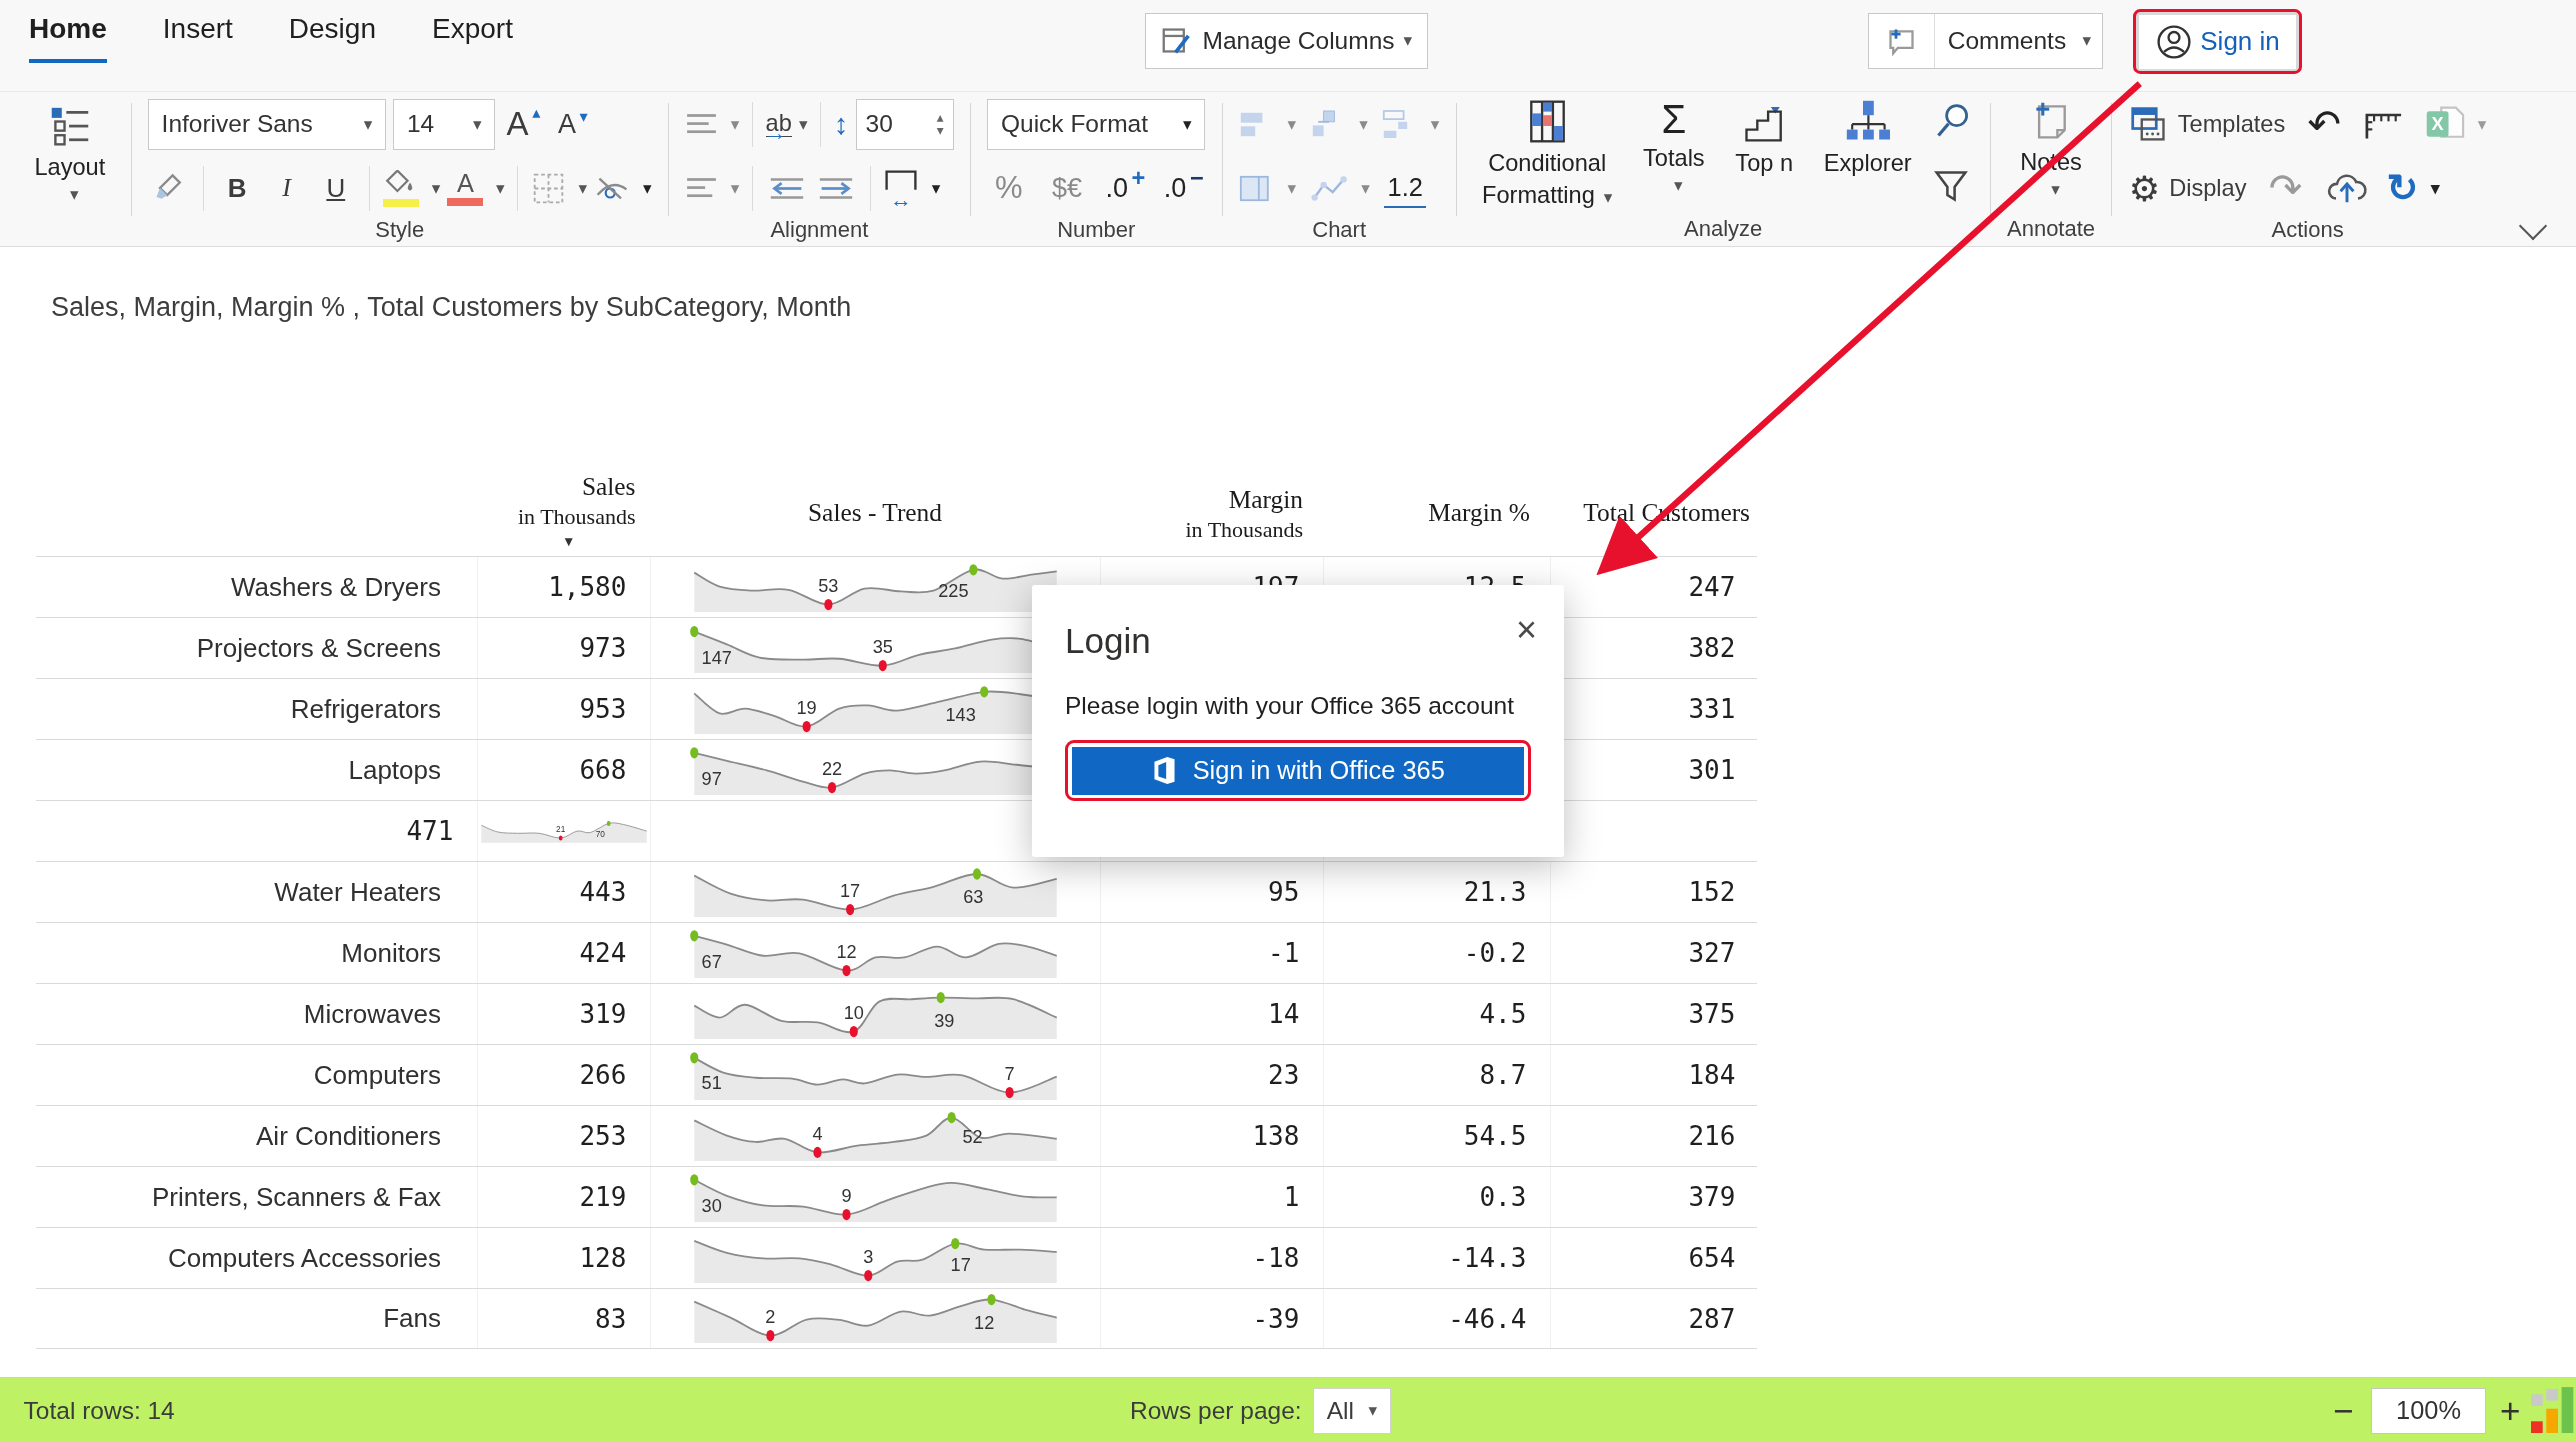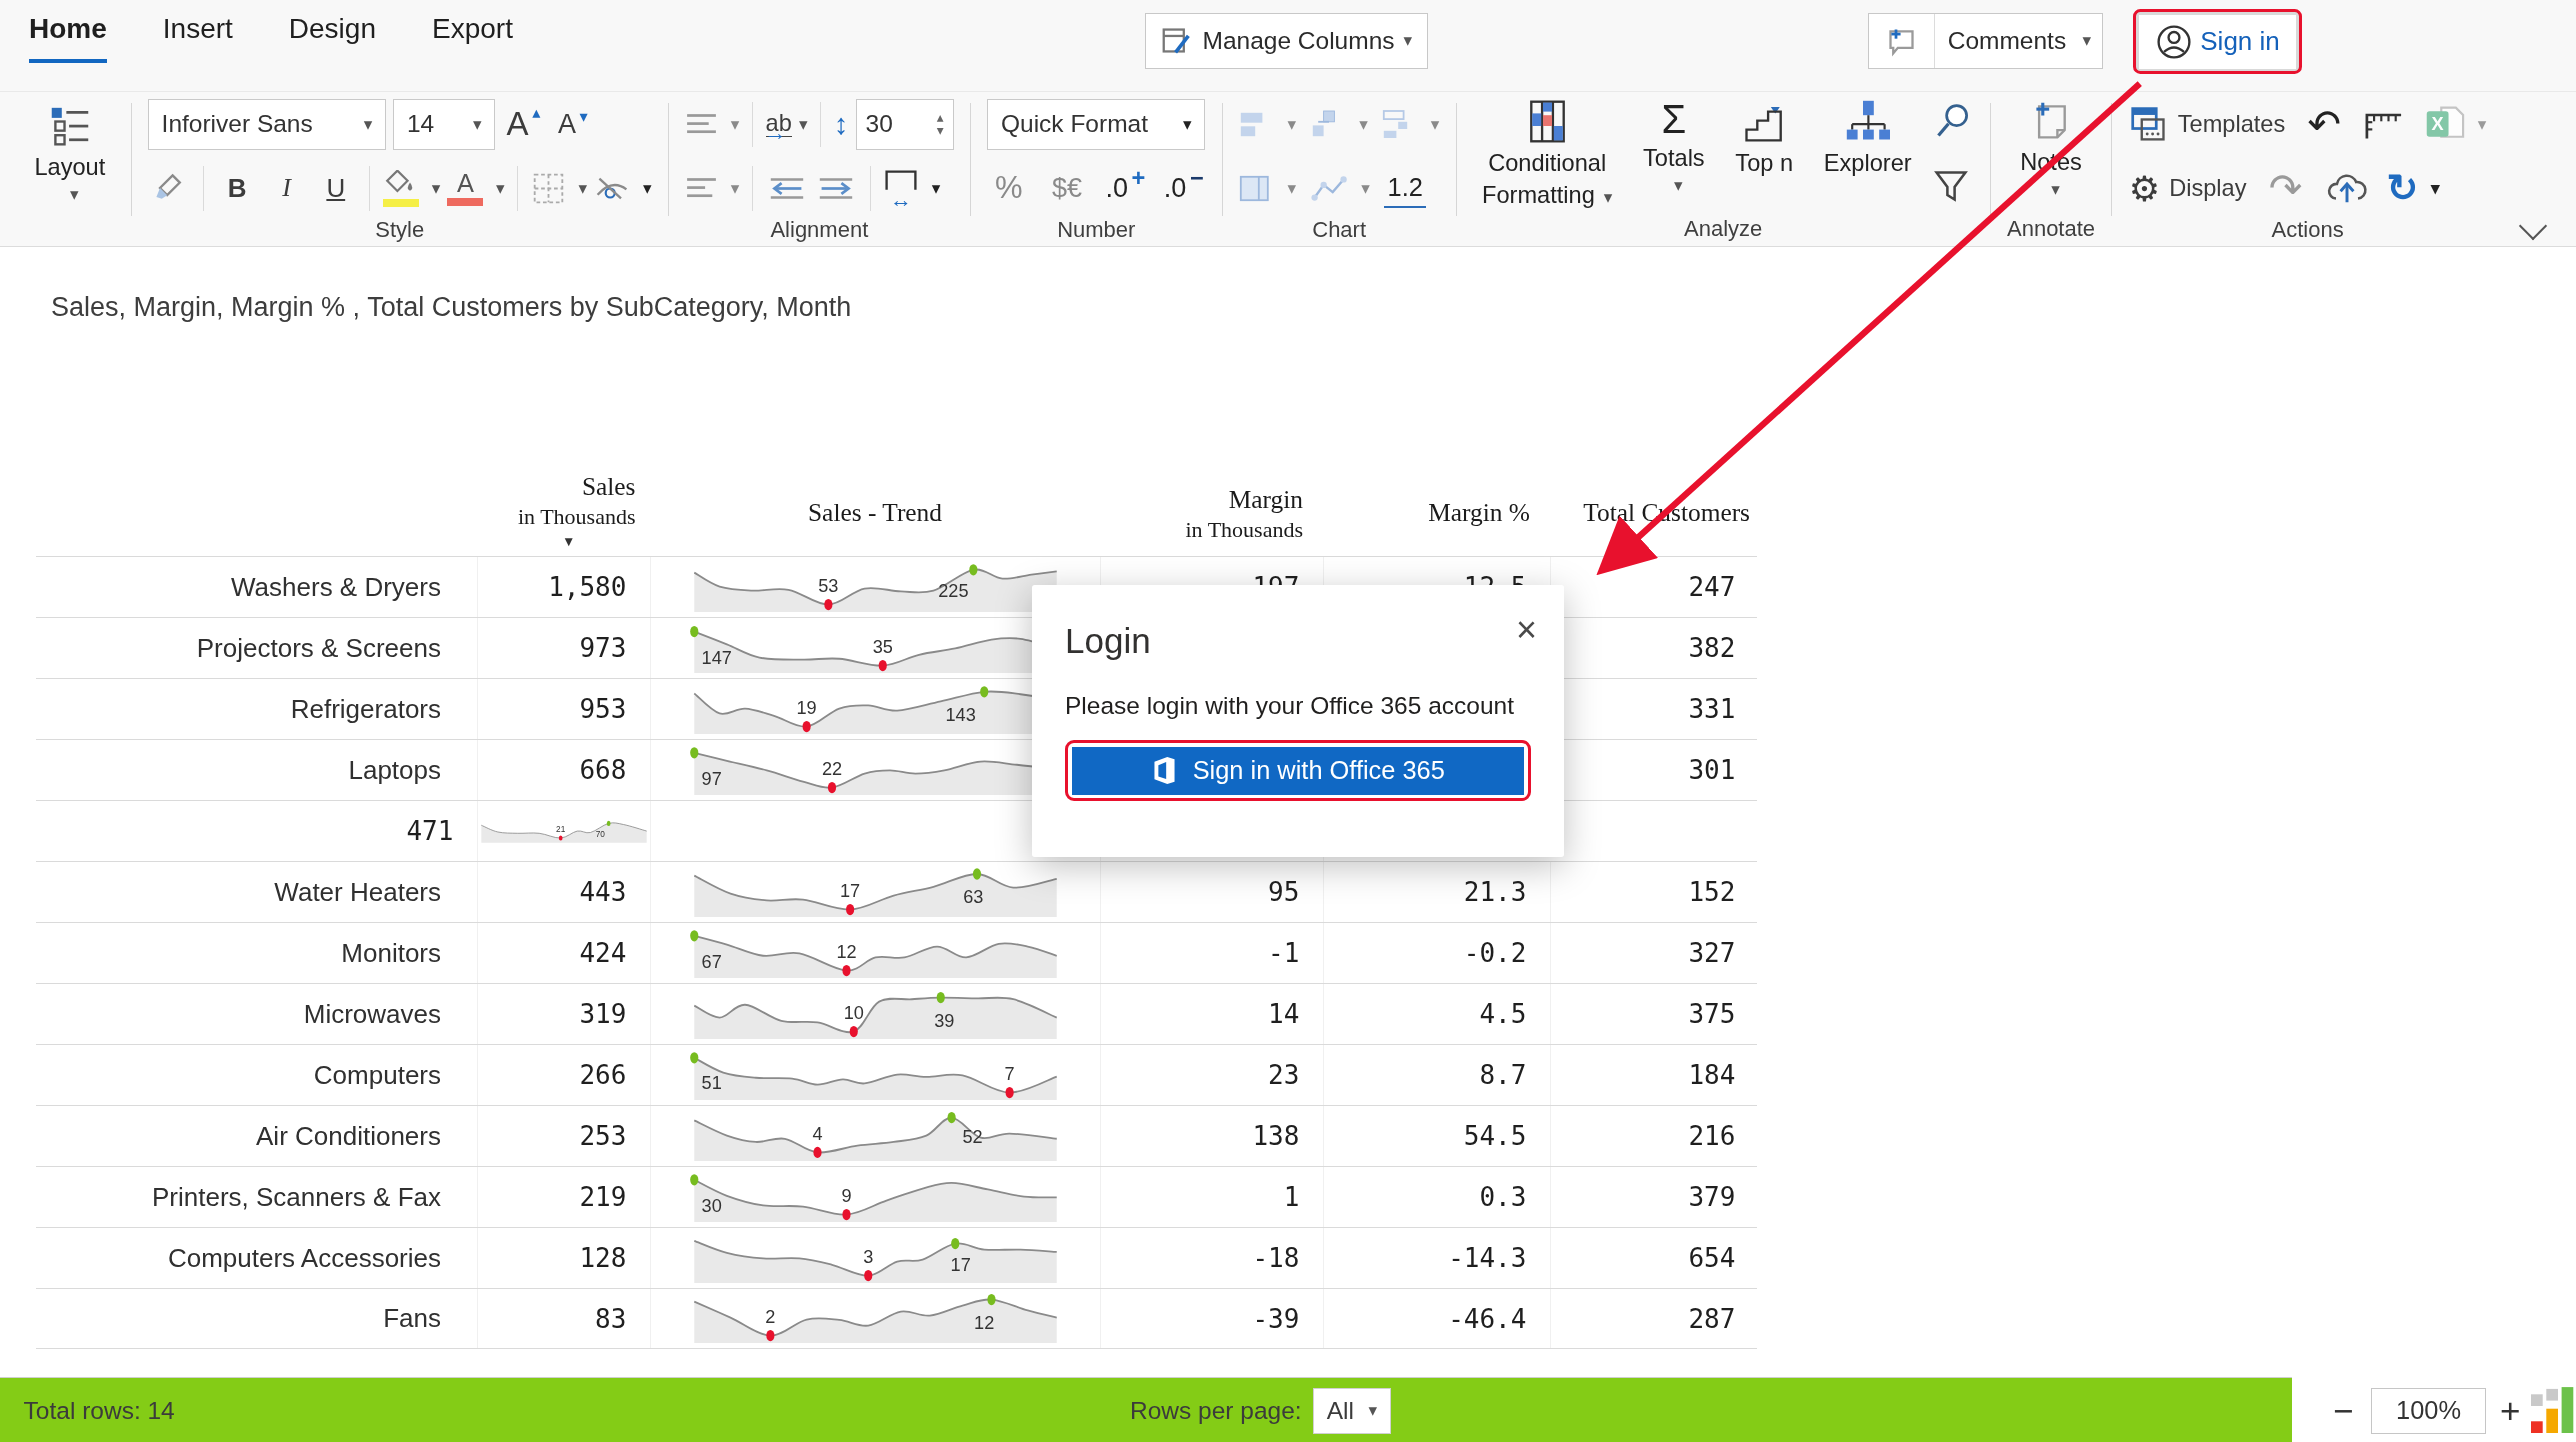--- a/index.html
+++ b/index.html
@@ -60,21 +60,21 @@
   .dialog{position:absolute;left:1024px;top:585px;width:532px;height:272px;background:#fff;z-index:40;
           box-shadow:0 9px 36px rgba(0,0,0,.25);border-radius:2.7px;box-sizing:border-box;padding:23.6px 33px;margin-left:8px;}
   .dlg-title{font-size:35px;color:#323130;margin-top:12.7px;}
   .dlg-close{position:absolute;right:27px;top:27px;font-size:36px;color:#4a4a4a;line-height:1;cursor:pointer;}
   .dlg-msg{font-size:24.5px;color:#201f1e;margin-top:31px;}
   .o365-outline{margin-top:20px;border:3.6px solid #e8112d;border-radius:9px;padding:3.6px;}
   .o365-btn{display:flex;align-items:center;justify-content:center;gap:14.5px;background:#1068c4;color:#fff;
             height:48px;font-size:25.4px;cursor:pointer;}
 
   
-  .footer{position:absolute;left:0;top:1377px;width:2292px;height:65px;border-top:0.9px solid #cfcfcf;background:#84cc16;}
+  .footer{position:absolute;left:0;top:1377px;width:2576px;height:65px;border-top:0.9px solid #cfcfcf;background:#bef264;}
   .f-item{position:absolute;top:0;height:65px;display:flex;align-items:center;font-size:24.5px;color:#3b3b3b;}
   .allbox{display:flex;align-items:center;gap:11px;border:0.9px solid #d0d0d0;background:#fff;height:44px;
           padding:0 12.7px;cursor:pointer;}
   .zoombox{border:0.9px solid #c6c6c6;background:#fff;height:44px;width:113px;display:flex;align-items:center;
            justify-content:center;font-size:25.4px;color:#333;}
   .zbtn{font-size:35px;color:#333;cursor:pointer;}
 
   
   .arrow-overlay{position:absolute;left:0;top:0;z-index:50;pointer-events:none;}
 

